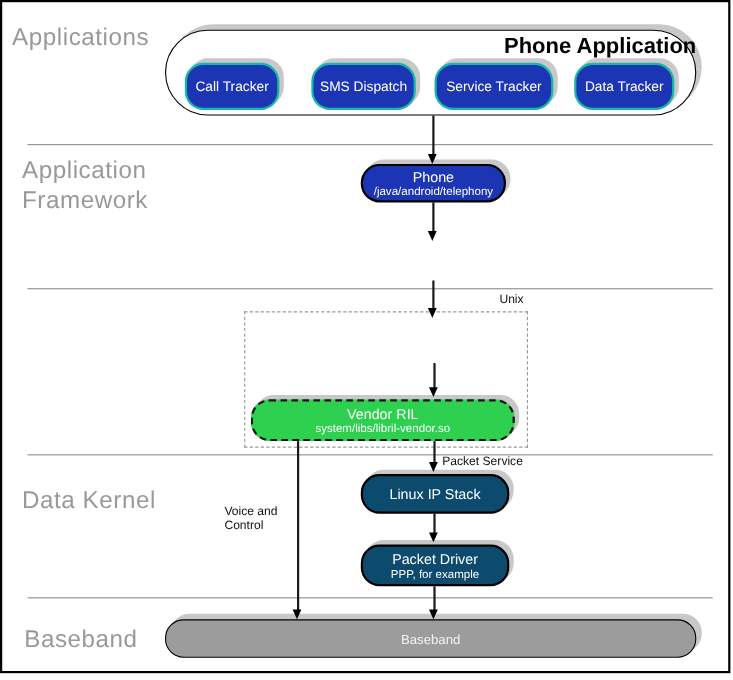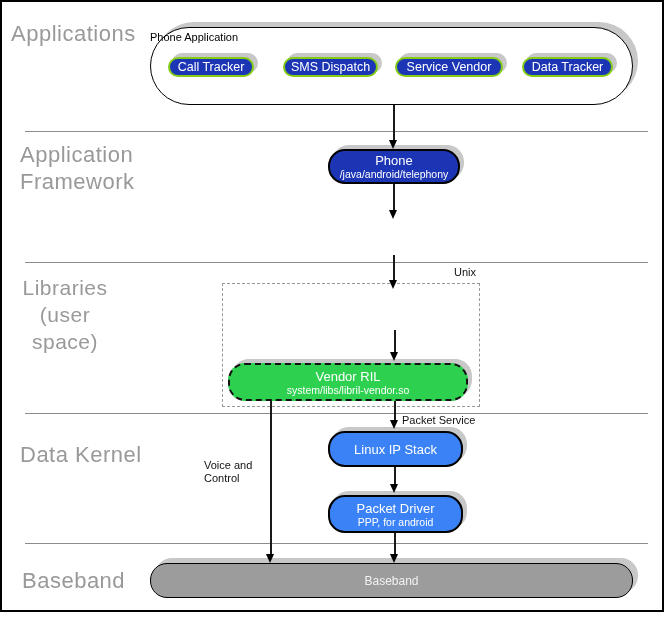--- a/index.html
+++ b/index.html
@@ -16,36 +16,36 @@
   }
   .divider{
     position:absolute;left:25px;width:623px;height:1px;background:#8c8c8c;
   }
   .app-container{
     position:absolute;left:150px;top:27px;width:483px;height:78px;
     background:#fff;border:1px solid #000;border-radius:39px;
     box-shadow:5px -5px 0 #c8c8c8;box-sizing:border-box;
   }
   .app-title{
-    position:absolute;left:150px;top:31px;width:483px;text-align:left;
-    font-size:11px;color:#000;
+    position:absolute;left:150px;top:31px;width:483px;text-align:right;
+    font-size:20px;color:#000;font-weight:bold;
   }
   .node{
     position:absolute;border:2px solid #000;border-radius:17px;
     box-shadow:4px -4px 0 #c8c8c8;box-sizing:border-box;
     display:flex;flex-direction:column;align-items:center;justify-content:center;
     text-align:center;
   }
   .node .title{font-size:13px;color:#fff;line-height:15px;}
   .node .subtitle{font-size:10.5px;color:#fff;line-height:12px;}
   .blue{background:#1c35b5;}
   .green{background:#2ed04f;}
-  .red{background:#3b82f6;}
+  .red{background:#0c4a6e;}
   .pill{
-    position:absolute;top:57px;height:20px;background:#1c35b5;border:2px solid #84cc16;
+    position:absolute;top:57px;height:43px;background:#1c35b5;border:2px solid #14b8a6;
     border-radius:17px;box-shadow:4px -4px 0 #c8c8c8;box-sizing:border-box;
     color:#fff;font-size:12.5px;display:flex;align-items:center;justify-content:center;
   }
   .dashed-box{
     position:absolute;left:222px;top:283px;width:258px;height:124px;
     border:1px dashed #999;box-sizing:border-box;
   }
   .vendor-dashed{border:2px dashed #111;}
   .vline{position:absolute;width:1.5px;background:#1a1a1a;}
   .arrowhead{
@@ -65,37 +65,33 @@
 </head>
 <body>
 
 <div id="canvas">
 
   <div class="layer-label" style="left:20px;top:141px;">
     <div>Application</div>
     <div>Framework</div>
   </div>
   <div class="layer-label" style="left:11px;top:20px;">Applications</div>
-  <div class="layer-label" style="left:4px;top:274px;width:122px;text-align:center;font-size:21px;">
-    <div>Libraries</div>
-    <div>(user space)</div>
-  </div>
   <div class="layer-label" style="left:20px;top:441px;">Data Kernel</div>
   <div class="layer-label" style="left:22px;top:567px;">Baseband</div>
 
   <div class="divider" style="top:131px;"></div>
   <div class="divider" style="top:262px;"></div>
   <div class="divider" style="top:413px;"></div>
   <div class="divider" style="top:543px;"></div>
 
   <div class="app-container"></div>
   <div class="app-title">Phone Application</div>
   <div class="pill" style="left:168px;width:86px;">Call Tracker</div>
   <div class="pill" style="left:283px;width:95px;">SMS Dispatch</div>
-  <div class="pill" style="left:395px;width:108px;">Service Vendor</div>
+  <div class="pill" style="left:395px;width:108px;">Service Tracker</div>
   <div class="pill" style="left:522px;width:91px;">Data Tracker</div>
 
   <div class="node blue" style="left:328px;top:149px;width:132px;height:35px;">
     <div class="title">Phone</div>
     <div class="subtitle">/java/android/telephony</div>
   </div>
 
   <div class="small-label" style="left:454px;top:266px;">Unix</div>
   <div class="dashed-box"></div>
   <div class="node green vendor-dashed" style="left:228px;top:363px;width:240px;height:38px;">
@@ -106,21 +102,21 @@
   <div class="small-label" style="left:402px;top:414px;">Packet Service</div>
   <div class="small-label" style="left:204px;top:459px;width:70px;text-align:left;">
     <div>Voice and</div>
     <div>Control</div>
   </div>
   <div class="node red" style="left:328px;top:431px;width:135px;height:36px;">
     <div class="title">Linux IP Stack</div>
   </div>
   <div class="node red" style="left:328px;top:495px;width:135px;height:38px;">
     <div class="title">Packet Driver</div>
-    <div class="subtitle">PPP, for android</div>
+    <div class="subtitle">PPP, for example</div>
   </div>
 
   <div class="baseband-bar">
     <span>Baseband</span>
   </div>
 
   <div class="vline" style="left:393px;top:105px;height:36px;"></div>
   <div class="arrowhead" style="left:389px;top:140px;"></div>
 
   <div class="vline" style="left:393px;top:184px;height:27px;"></div>

